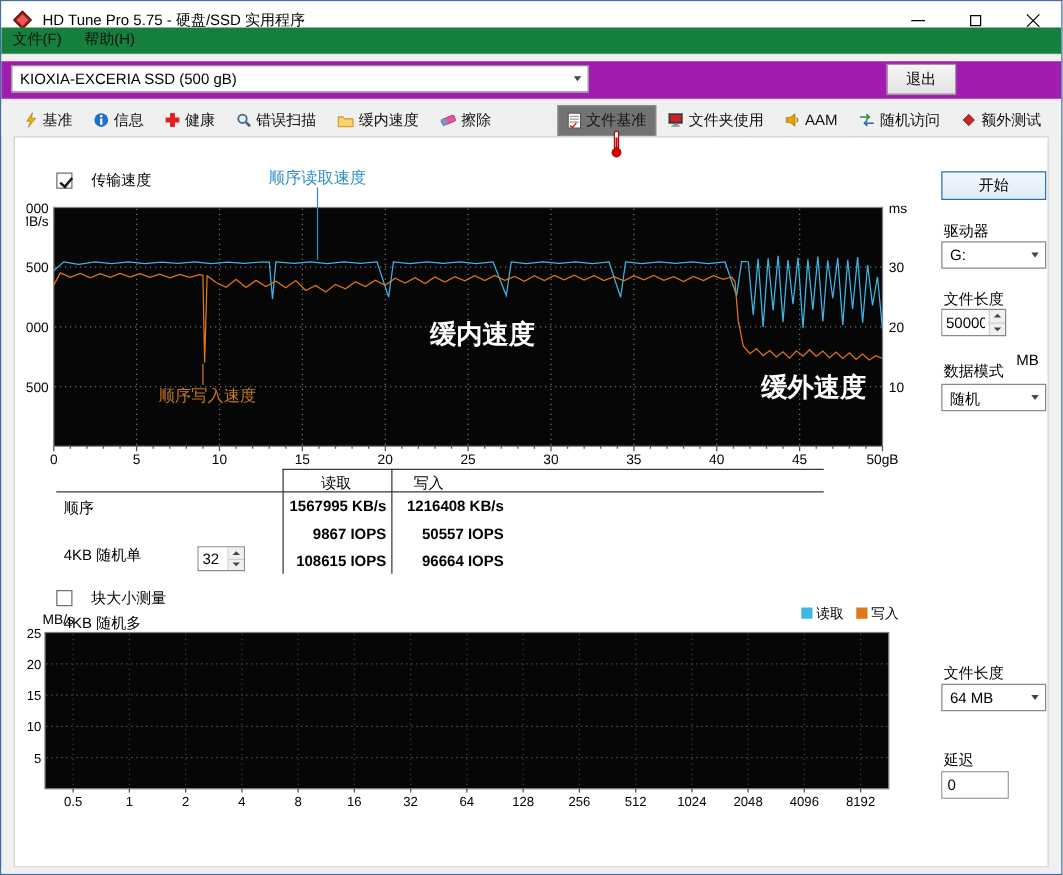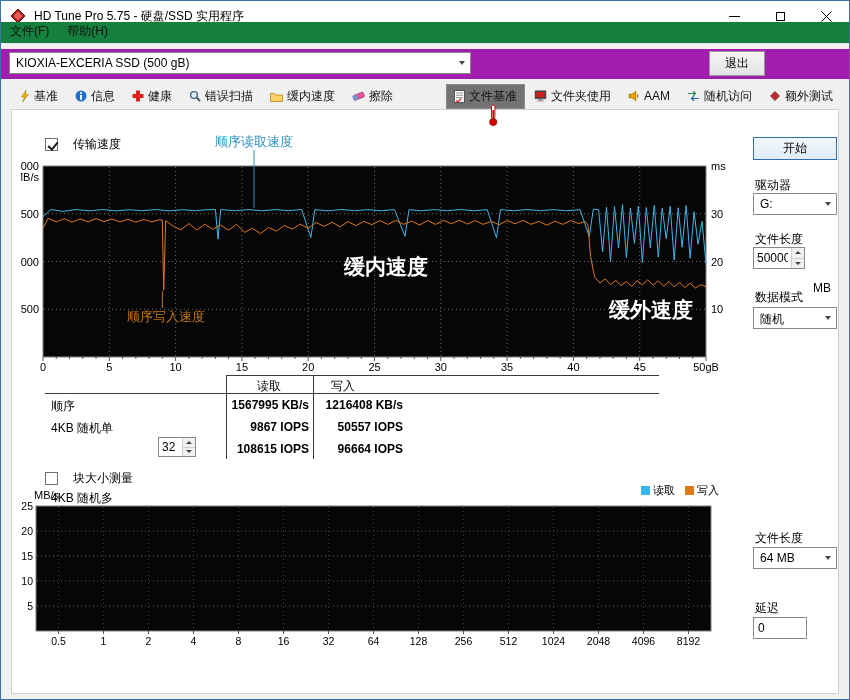--- a/index.html
+++ b/index.html
@@ -371,21 +371,21 @@
   <div class="tbl-txt" style="left:226px;top:377px;width:84px;text-align:center;">读取</div>
   <div class="tbl-txt" style="left:316px;top:377px;width:88px;text-align:left;padding-left:14px;">写入</div>
   <div class="hline" style="left:44px;top:392px;width:614px;height:1px;"></div>
   <div class="vline" style="left:225px;top:374px;width:1px;height:84px;"></div>
   <div class="vline" style="left:312px;top:374px;width:1px;height:84px;"></div>
 
   <div class="tbl-txt" style="left:50px;top:397px;">顺序</div>
   <div class="tbl-val" style="left:210px;top:397px;width:98px;">1567995 KB/s</div>
   <div class="tbl-val" style="left:316px;top:397px;width:86px;">1216408 KB/s</div>
 
-  <div class="tbl-txt" style="left:50px;top:419px;">4KB 随机单</div>
+  <div class="tbl-txt" style="left:50px;top:435px;">4KB 随机单</div>
   <div class="tbl-val" style="left:210px;top:419px;width:98px;">9867 IOPS</div>
   <div class="tbl-val" style="left:316px;top:419px;width:86px;">50557 IOPS</div>
 
   <div class="tbl-txt" style="left:50px;top:441px;margin-top:48px;">4KB 随机多</div>
   <div class="spin" style="left:157px;top:436px;width:38px;height:20px;">
     <input value="32" style="">
     <span class="sbcol">
         <span class="sb">
           <span class="tri-up-s"></span>
         </span>

